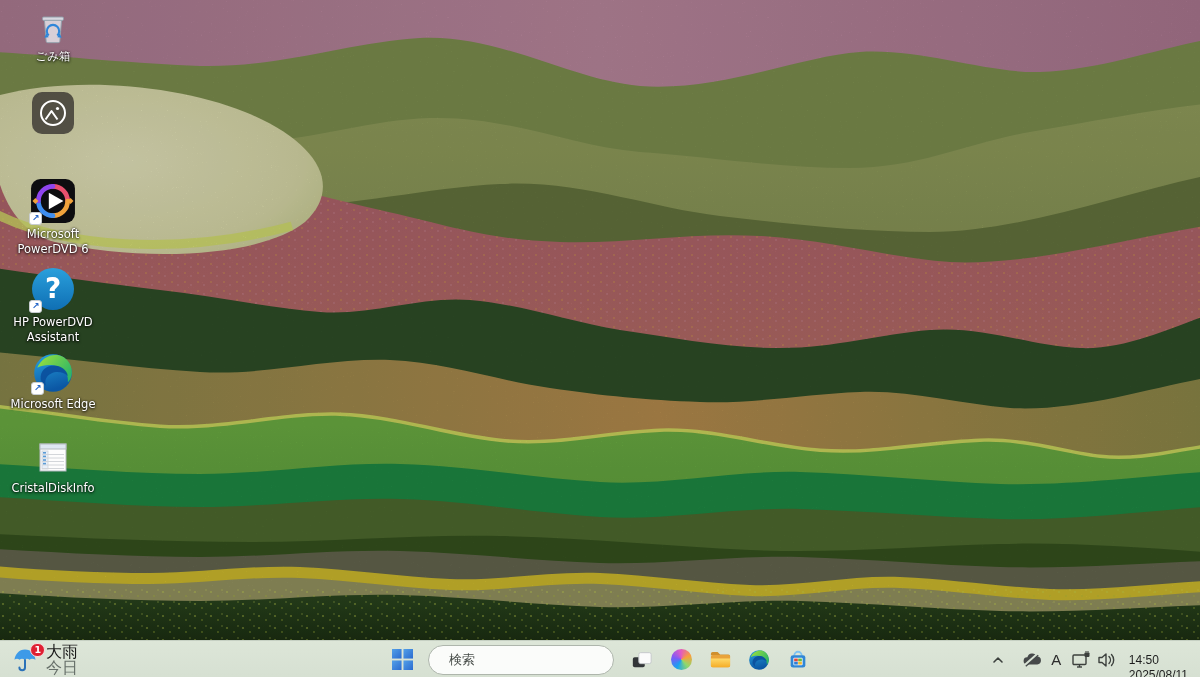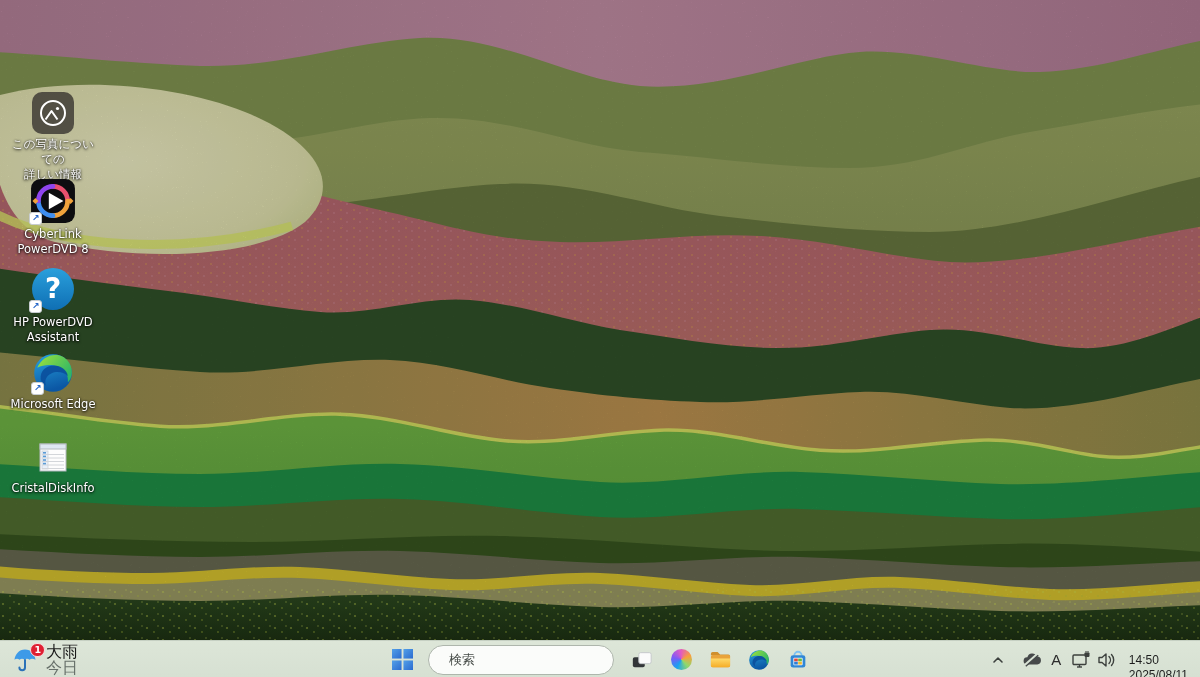--- a/index.html
+++ b/index.html
@@ -126,52 +126,63 @@
       <path d="M-5,497 C65,501 135,507 200,507 C270,507 335,497 400,499 C470,501 535,513 600,517 C665,521 735,507 800,509 C870,511 935,517 1000,519 C1070,521 1145,511 1205,507 L1205,645 L-5,645 Z" fill="#4f6c2f"></path>
       <path d="M-5,534 C80,538 165,542 250,542 C335,542 415,534 500,536 C585,538 665,546 750,550 C835,554 915,546 1000,544 C1070,542 1145,548 1205,552 L1205,645 L-5,645 Z" fill="#36531f"></path>
       <path d="M-5,549 C65,553 135,557 200,557 C270,557 335,549 400,551 C470,553 535,561 600,563 C665,565 735,555 800,557 C870,559 935,565 1000,567 C1070,569 1145,563 1205,561 L1205,645 L-5,645 Z" fill="#6b6a55" opacity="0.9"></path>
       <path d="M-5,566 C45,570 100,573 150,573 C200,573 250,565 300,567 C350,569 400,577 450,579 C500,581 550,571 600,573 C650,575 700,583 750,585 C800,587 850,575 900,577 C950,579 1000,587 1050,589 C1100,591 1160,583 1205,581 L1205,645 L-5,645 Z" fill="#d3bf2e"></path>
       <path d="M-5,577 C45,581 100,584 150,584 C200,584 250,576 300,578 C350,580 400,588 450,590 C500,592 550,582 600,584 C650,586 700,594 750,596 C800,598 850,586 900,588 C950,590 1000,598 1050,600 C1100,602 1160,594 1205,592 L1205,645 L-5,645 Z" fill="#5b6d95" opacity="0.5"></path>
       <path d="M-5,593 C60,597 130,601 200,601 C270,601 335,593 400,595 C470,597 535,605 600,607 C665,609 735,599 800,601 C870,603 935,609 1000,611 C1070,613 1145,607 1205,605 L1205,645 L-5,645 Z" fill="url(#gBottom)"></path>
       <rect x="0" y="588" width="1200" height="52" fill="url(#botDots)" opacity="0.45"></rect>
       <rect x="0" y="0" width="1200" height="640" filter="url(#grain)" opacity="0.16"></rect>
     </svg>
 
+    <div class="dicon" style="top:8px">
+      <div class="glyph">
+        <svg width="38" height="38" viewBox="0 0 40 40">
+          <rect x="9" y="9.5" width="22" height="3.6" rx="1.2" fill="#e4ebf1" fill-opacity="0.85" stroke="#90a0ac" stroke-width="1"></rect>
+          <path d="M11,13 L29,13 L27.2,35 Q27,36.5 25.5,36.5 L14.5,36.5 Q13,36.5 12.8,35 Z" fill="#f2f6f9" fill-opacity="0.72" stroke="#90a0ac" stroke-width="1"></path>
+          <path d="M15.5,29 A 6.5,6.5 0 1 1 24.5,29" fill="none" stroke="#2f86d9" stroke-width="2.2"></path>
+          <path d="M13.2,26.5 l2.2,4.4 -4.6,0.4 z" fill="#2f86d9"></path>
+          <path d="M26.8,26.5 l-2.2,4.4 4.6,0.4 z" fill="#2f86d9"></path>
+        </svg>
+      </div>
+      <div class="dlabel">
+        <span>ごみ箱</span>
+          <span></span>
+      </div>
+    </div>
 
     <div class="dicon" style="top:92px">
       <div class="glyph photo-sq">
         <svg width="30" height="30" viewBox="0 0 30 30">
           <circle cx="15" cy="15" r="12" fill="none" stroke="#fff" stroke-width="2"></circle>
           <path d="M7.5,21.5 L13.5,13 L19.5,21.5" fill="none" stroke="#fff" stroke-width="2" stroke-linejoin="round"></path>
           <circle cx="19.5" cy="10.5" r="1.6" fill="#fff"></circle>
         </svg>
-      </div>
-      <div class="dlabel">
-        <span>この写真についての</span>
-          <span>詳しい情報</span>
       </div>
     </div>
 
     <div class="dicon" style="top:178px">
       <div class="glyph">
         <svg width="46" height="46" viewBox="0 0 44 44">
           <rect x="1" y="1" width="42" height="42" rx="9" fill="#0d0d10"></rect>
           <path d="M22,8 A 14,14 0 0 1 36,22" fill="none" stroke="#e8506e" stroke-width="4.5" stroke-linecap="round"></path>
           <path d="M36,22 A 14,14 0 0 1 22,36" fill="none" stroke="#f0a23c" stroke-width="4.5" stroke-linecap="round"></path>
           <path d="M22,36 A 14,14 0 0 1 8,22" fill="none" stroke="#3f8ef0" stroke-width="4.5" stroke-linecap="round"></path>
           <path d="M8,22  A 14,14 0 0 1 22,8" fill="none" stroke="#8f45f0" stroke-width="4.5" stroke-linecap="round"></path>
           <rect x="3.2" y="20" width="4" height="4" transform="rotate(45 5.2 22)" fill="#f0a23c"></rect>
           <rect x="36.8" y="20" width="4" height="4" transform="rotate(45 38.8 22)" fill="#f0a23c"></rect>
           <polygon points="18,14 18,30 32,22" fill="#ffffff"></polygon>
         </svg>
         <span class="sc-arrow">↗</span>
       </div>
       <div class="dlabel">
-        <span>CyberLink</span>
-          <span>PowerDVD 8</span>
+        <span>Microsoft</span>
+          <span>PowerDVD 6</span>
       </div>
     </div>
 
     <div class="dicon" style="top:266px">
       <div class="glyph">
         <svg width="46" height="46" viewBox="0 0 46 46">
           <defs>
             <linearGradient id="hpg" x1="0" y1="0" x2="0" y2="1">
               <stop offset="0" stop-color="#2aa0dc"></stop>
                 <stop offset="1" stop-color="#0f6fb4"></stop>

